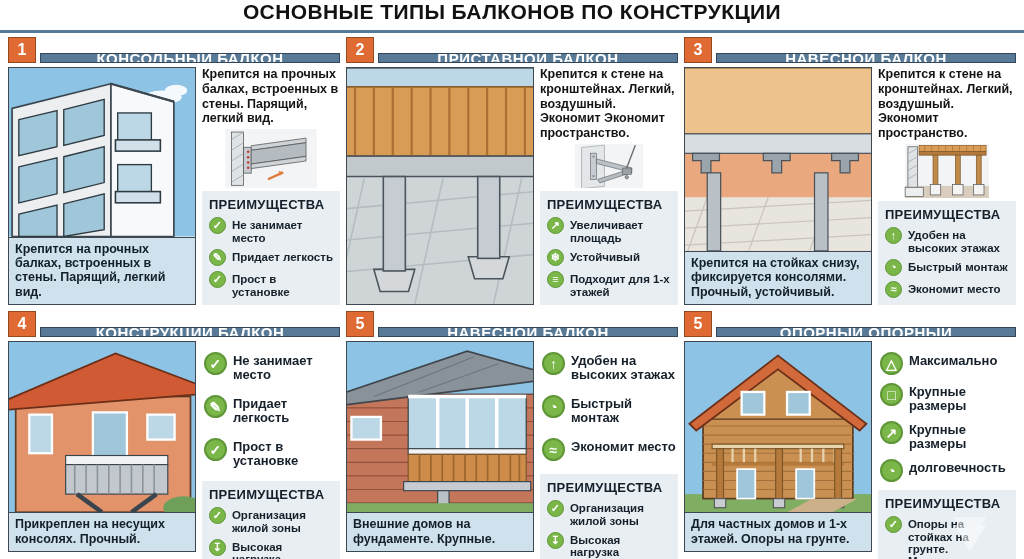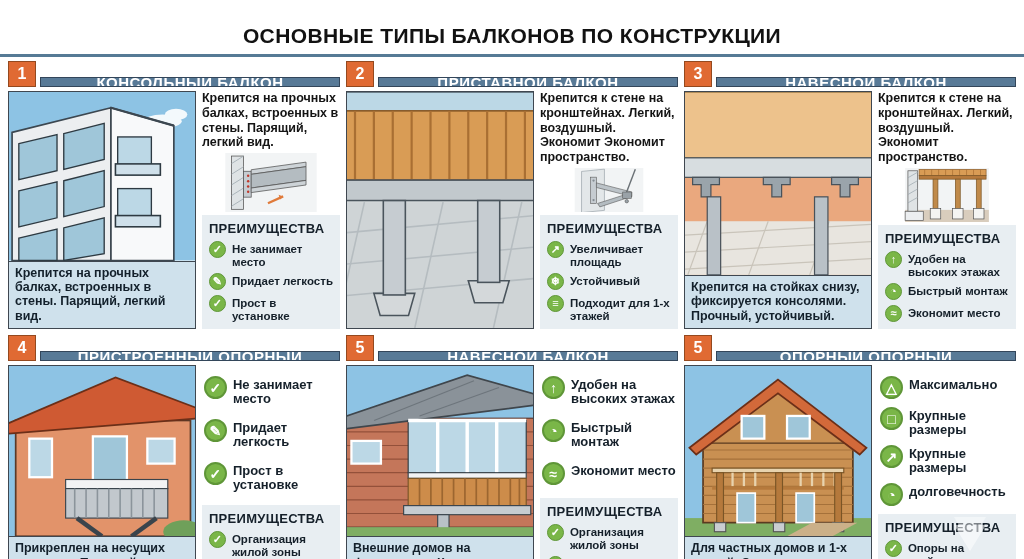--- a/index.html
+++ b/index.html
@@ -1,18 +1,18 @@
 <!DOCTYPE html>
 <html><head>
 <meta charset="utf-8">
 <style>
   html,body{margin:0;padding:0;background:#fff;}
   .page{position:relative;width:1024px;height:559px;background:#fff;overflow:hidden;
         font-family:"Liberation Sans",sans-serif;color:#15202a;}
-  .main-title{padding-top:24px;text-align:center;font-size:21px;font-weight:bold;
+  .main-title{padding-top:0;text-align:center;font-size:21px;font-weight:bold;
               letter-spacing:.4px;color:#121212;}
   .title-rule{height:3px;background:#567a95;margin-top:6px;}
   .grid{display:grid;grid-template-columns:1fr 1fr 1fr;grid-template-rows:268px 241px;
         gap:6px;padding:4px 8px 0 8px;}
   .panel{display:flex;flex-direction:column;min-width:0;}
   .panel-header{display:flex;gap:4px;height:26px;flex:none;}
   .badge{width:26px;background:#e06a33;border:1px solid #94491f;color:#fff;
          font-weight:bold;font-size:16px;display:flex;align-items:center;justify-content:center;}
   .titlebar{flex:1;background:#587a97;border:1px solid #33465a;color:#fff;font-weight:bold;
             font-size:15px;letter-spacing:.5px;display:flex;align-items:center;justify-content:center;
@@ -310,21 +310,21 @@
               <span class="lbl">Экономит место</span>
               </div>
           </div>
         </div>
       </div>
     </section>
 
     <section class="panel">
       <div class="panel-header">
         <div class="badge">4</div>
-        <div class="titlebar">ПРИСТРОЕННЫЙ ОПОРНЫЙ</div>
+        <div class="titlebar">КОНСТРУКЦИИ БАЛКОН</div>
       </div>
       <div class="panel-body">
         <div class="left-col">
           <div class="figure">
             <svg viewBox="0 0 176 150" preserveAspectRatio="xMidYMid slice">
               <rect width="176" height="150" fill="#8dc3e4"></rect>
               <rect x="12" y="48" width="154" height="102" fill="#e2936a" stroke="#5a3a28" stroke-width="1.5"></rect>
               <polygon points="2,52 100,10 174,38 174,46 2,60" fill="#cf5a33" stroke="#6b2f18" stroke-width="1.5"></polygon>
               <g fill="#bcd8e6" stroke="#ffffff" stroke-width="2">
                 <rect x="24" y="64" width="20" height="34"></rect>

